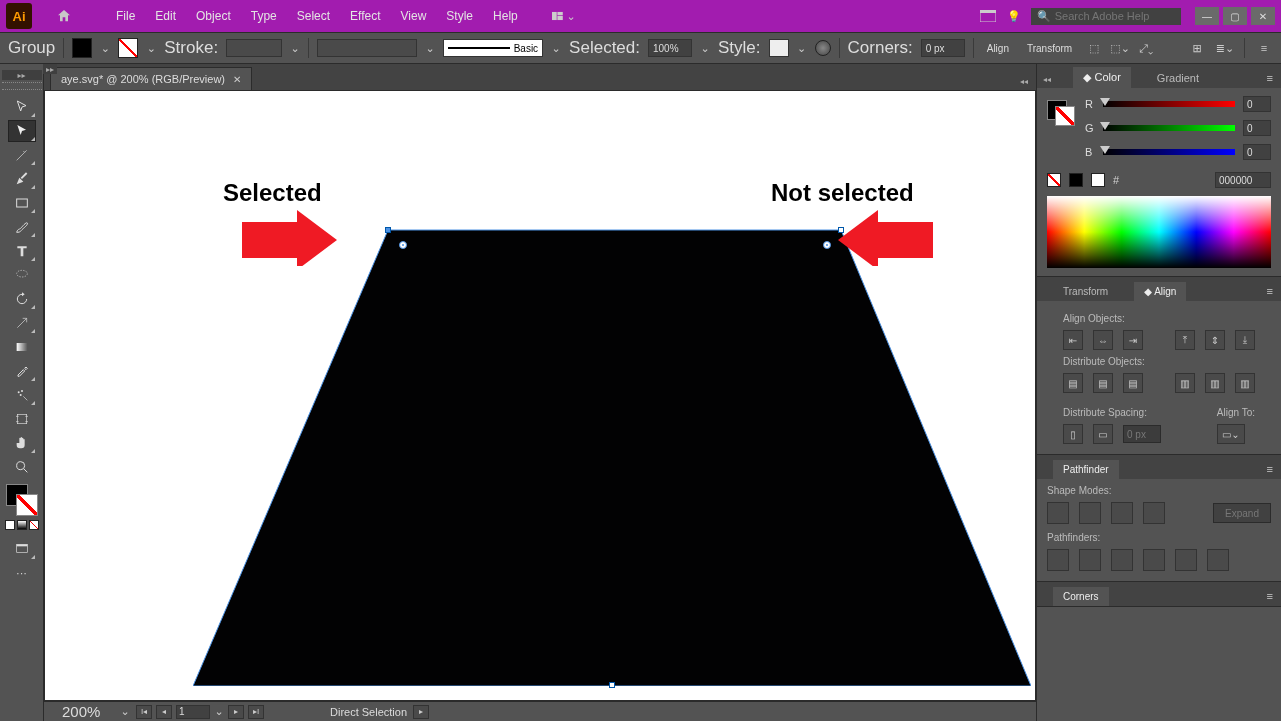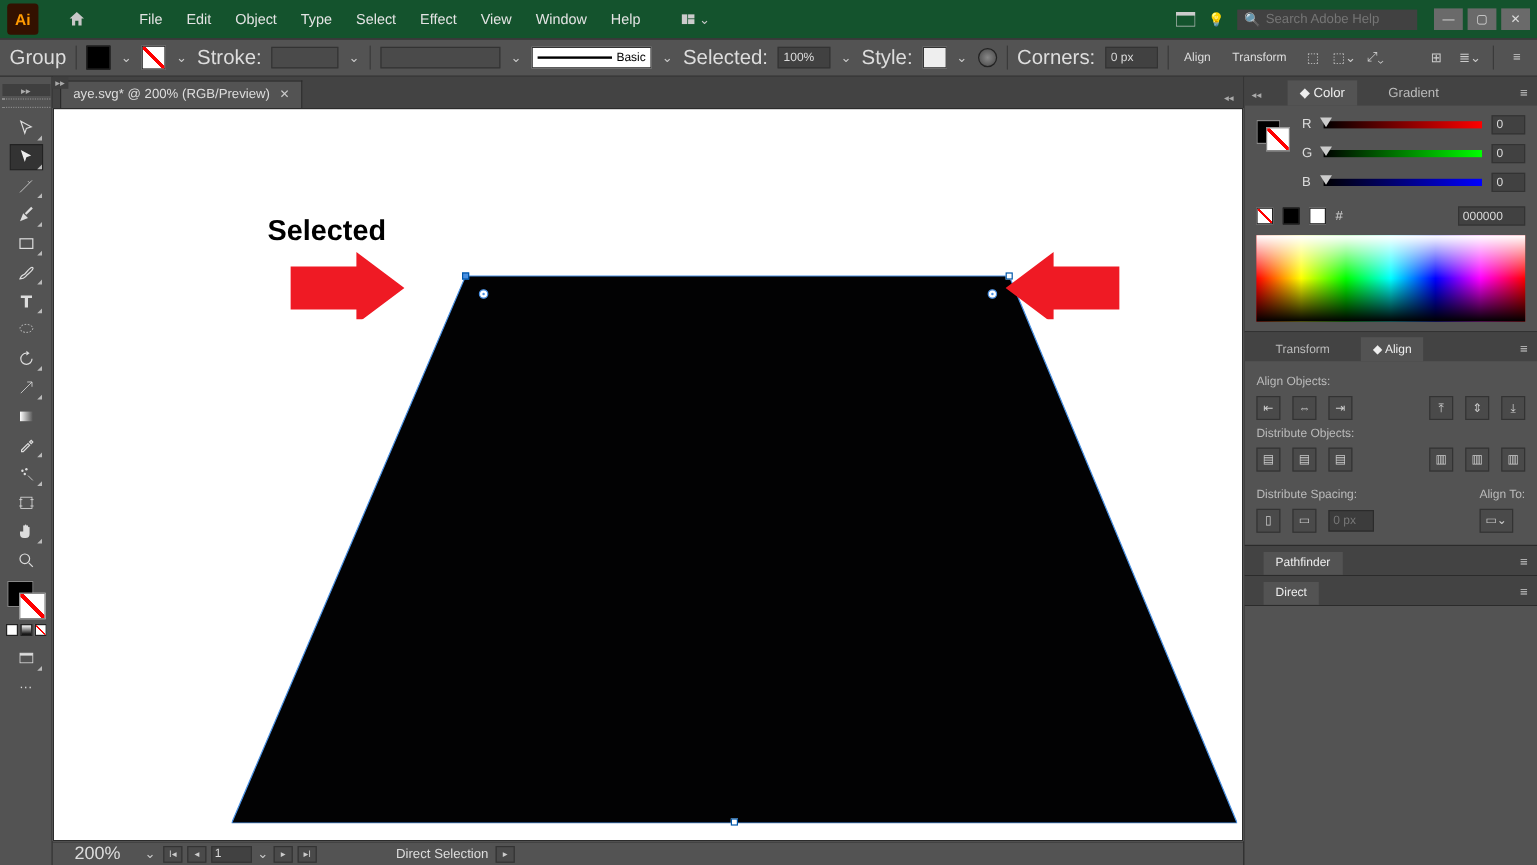--- a/index.html
+++ b/index.html
@@ -1,18 +1,18 @@
 <!DOCTYPE html>
 <html><head>
 <meta charset="utf-8">
 <style>
 * { box-sizing: border-box; margin: 0; padding: 0; font-family: "Segoe UI", Tahoma, sans-serif; }
 body { width: 1281px; height: 721px; background: #535353; color: #d0d0d0; font-size: 11px; overflow: hidden; display: flex; flex-direction: column; }
 
-.menubar { height: 32px; background: #14532d; display: flex; align-items: center; padding: 0 6px; gap: 14px; }
+.menubar { height: 32px; background: #a21caf; display: flex; align-items: center; padding: 0 6px; gap: 14px; }
 .ai-logo { width: 26px; height: 26px; background: #310; color: #ff9a00; font-weight: 700; display: flex; align-items: center; justify-content: center; border-radius: 3px; font-size: 13px; margin-right:4px;}
 .home-btn { width: 28px; height: 28px; display:flex;align-items:center;justify-content:center;color:#c8c8c8; font-size:14px; margin-right:14px;}
 .menu-item { padding: 6px 10px; color: #e4e4e4; font-size: 12px; cursor: default; }
 .layout-icon { margin-left:10px; width:24px; height:24px; display:flex;align-items:center;justify-content:center;color:#c8c8c8;}
 .menubar-right { margin-left:auto; display:flex; align-items:center; gap:8px;}
 .win-btns { display:flex; gap:4px; margin-left:6px;}
 .win-btn { width:24px; height:18px; background:#6a6a6a; display:flex;align-items:center;justify-content:center;color:#ddd; font-size:10px;}
 .search-wrap { display:flex; align-items:center; background:#414141; padding:2px 6px; border-radius:0; gap:4px; width:150px;}
 .search-wrap input { background:transparent; border:none; color:#bbb; font-size:11px; outline:none; width:100%;}
 
@@ -90,21 +90,21 @@
 .slider.b{ background:linear-gradient(to right,#000,#00f);}
 .slider .thumb{ position:absolute; left:-3px; top:-3px; width:0;height:0;border-left:5px solid transparent;border-right:5px solid transparent;border-top:8px solid #ccc;}
 .val{ width:28px; height:16px; background:#414141; border:1px solid #333; color:#ddd; font-size:10px; text-align:left; padding:0 3px;}
 .hex-row{ display:flex; align-items:center; padding:4px 10px; gap:8px;}
 .hex-row .sw{ width:14px;height:14px; border:1px solid #222;}
 .hex-in{ width:56px; height:16px; background:#414141; border:1px solid #333; color:#ddd; font-size:10px; padding:0 3px; margin-left:auto;}
 .spectrum{ height:72px; margin:4px 10px 8px; background:
   linear-gradient(to bottom, rgba(255,255,255,1), rgba(255,255,255,0) 50%, rgba(0,0,0,0) 50%, rgba(0,0,0,1) 100%),
   linear-gradient(to right, #f00,#ff0,#0f0,#0ff,#00f,#f0f,#f00);
 }
-.align-body{ padding:6px 10px 10px; font-size:10px;}
+.align-body{ padding:6px 26px 10px; font-size:10px;}
 .align-body .lbl{ color:#bbb; margin:6px 0 6px;}
 .icon-row{ display:flex; gap:10px; align-items:center;}
 .icon-row .gap{ flex:1;}
 .a-icon{ width:20px;height:20px; background:#4a4a4a; border:1px solid #333; display:flex; align-items:center; justify-content:center; color:#ccc; font-size:10px;}
 .pf-body{ padding:6px 10px 10px; font-size:10px;}
 .pf-icon{ width:22px;height:22px; background:#4a4a4a; border:1px solid #333;}
 .expand-btn{ width:58px;height:20px; background:#414141; border:1px solid #2b2b2b; color:#777; font-size:10px; display:flex;align-items:center;justify-content:center;}
 .dist-input{ width:38px; height:18px; background:#3c3c3c; border:1px solid #2b2b2b; color:#777; font-size:10px; padding:0 3px;}
 .layers-tab{ height:24px; background:#434343; display:flex; align-items:flex-end;}
 </style>
@@ -119,21 +119,21 @@
       </svg>
   </div>
   <div id="menu-items" style="display:flex;justify-content:center;">
       <div class="menu-item">File</div>
       <div class="menu-item">Edit</div>
       <div class="menu-item">Object</div>
       <div class="menu-item">Type</div>
       <div class="menu-item">Select</div>
       <div class="menu-item">Effect</div>
       <div class="menu-item">View</div>
-      <div class="menu-item">Window</div>
+      <div class="menu-item">Style</div>
       <div class="menu-item">Help</div>
     </div>
   <div class="layout-icon">
     <svg width="16" height="12" viewBox="0 0 16 12">
         <rect x="0" y="0" width="7" height="12" fill="#ccc"></rect>
         <rect x="8" y="0" width="8" height="5" fill="#ccc"></rect>
         <rect x="8" y="6" width="8" height="6" fill="#ccc"></rect>
       </svg>
     <span style="margin-left:4px;">⌄</span>
   </div>
@@ -345,20 +345,21 @@
         <div class="anchor hollow" style="left:645px; top:1px;"></div>
         <div class="anchor hollow" style="left:416px; top:456px;"></div>
         <div class="corner" style="left:206px; top:15px;">
             <div class="dot"></div>
           </div>
         <div class="corner" style="left:630px; top:15px;">
             <div class="dot"></div>
           </div>
       </div>
       <div class="annot" style="left:178px; top:88px;">Selected</div>
+      <div class="annot" style="left:726px; top:88px;">Not selected</div>
       <svg class="arrow" style="left:197px; top:115px;" width="100" height="60">
           <path fill="#ef1a24" d="M0 10 h55 v-12 l40 30 -40 30 v-12 H0 z" transform="translate(0,6)"></path>
         </svg>
       <svg class="arrow" style="left:788px; top:115px;" width="100" height="60">
           <path fill="#ef1a24" d="M100 10 h-55 v-12 l-40 30 40 30 v-12 H100 z" transform="translate(0,6)"></path>
         </svg>
     </div>
     <div class="statusbar">
       <input class="zoom-in" value="200%" style="">
         <span class="dd">⌄</span>
@@ -468,22 +469,42 @@
           </div>
         </div>
       </div>
     </div>
 
     <div class="panel">
       <div class="p-tabs">
         <div class="p-tab sub active">Pathfinder</div>
         <div class="p-menu">≡</div>
       </div>
+      <div class="pf-body">
+        <div class="lbl" style="color:#bbb;margin-bottom:6px;">Shape Modes:</div>
+        <div class="icon-row">
+          <div class="pf-icon"></div>
+          <div class="pf-icon"></div>
+          <div class="pf-icon"></div>
+          <div class="pf-icon"></div>
+          <div class="gap"></div>
+          <div class="expand-btn">Expand</div>
+        </div>
+        <div class="lbl" style="color:#bbb;margin:8px 0 6px;">Pathfinders:</div>
+        <div class="icon-row">
+          <div class="pf-icon"></div>
+          <div class="pf-icon"></div>
+          <div class="pf-icon"></div>
+          <div class="pf-icon"></div>
+          <div class="pf-icon"></div>
+          <div class="pf-icon"></div>
+        </div>
+      </div>
     </div>
 
     <div class="panel" style="flex:0;">
       <div class="layers-tab">
-        <div class="p-tab sub active">Direct</div>
+        <div class="p-tab sub active">Corners</div>
         <div class="p-menu">≡</div>
       </div>
     </div>
   </div>
 </div>
 
 </body></html>

